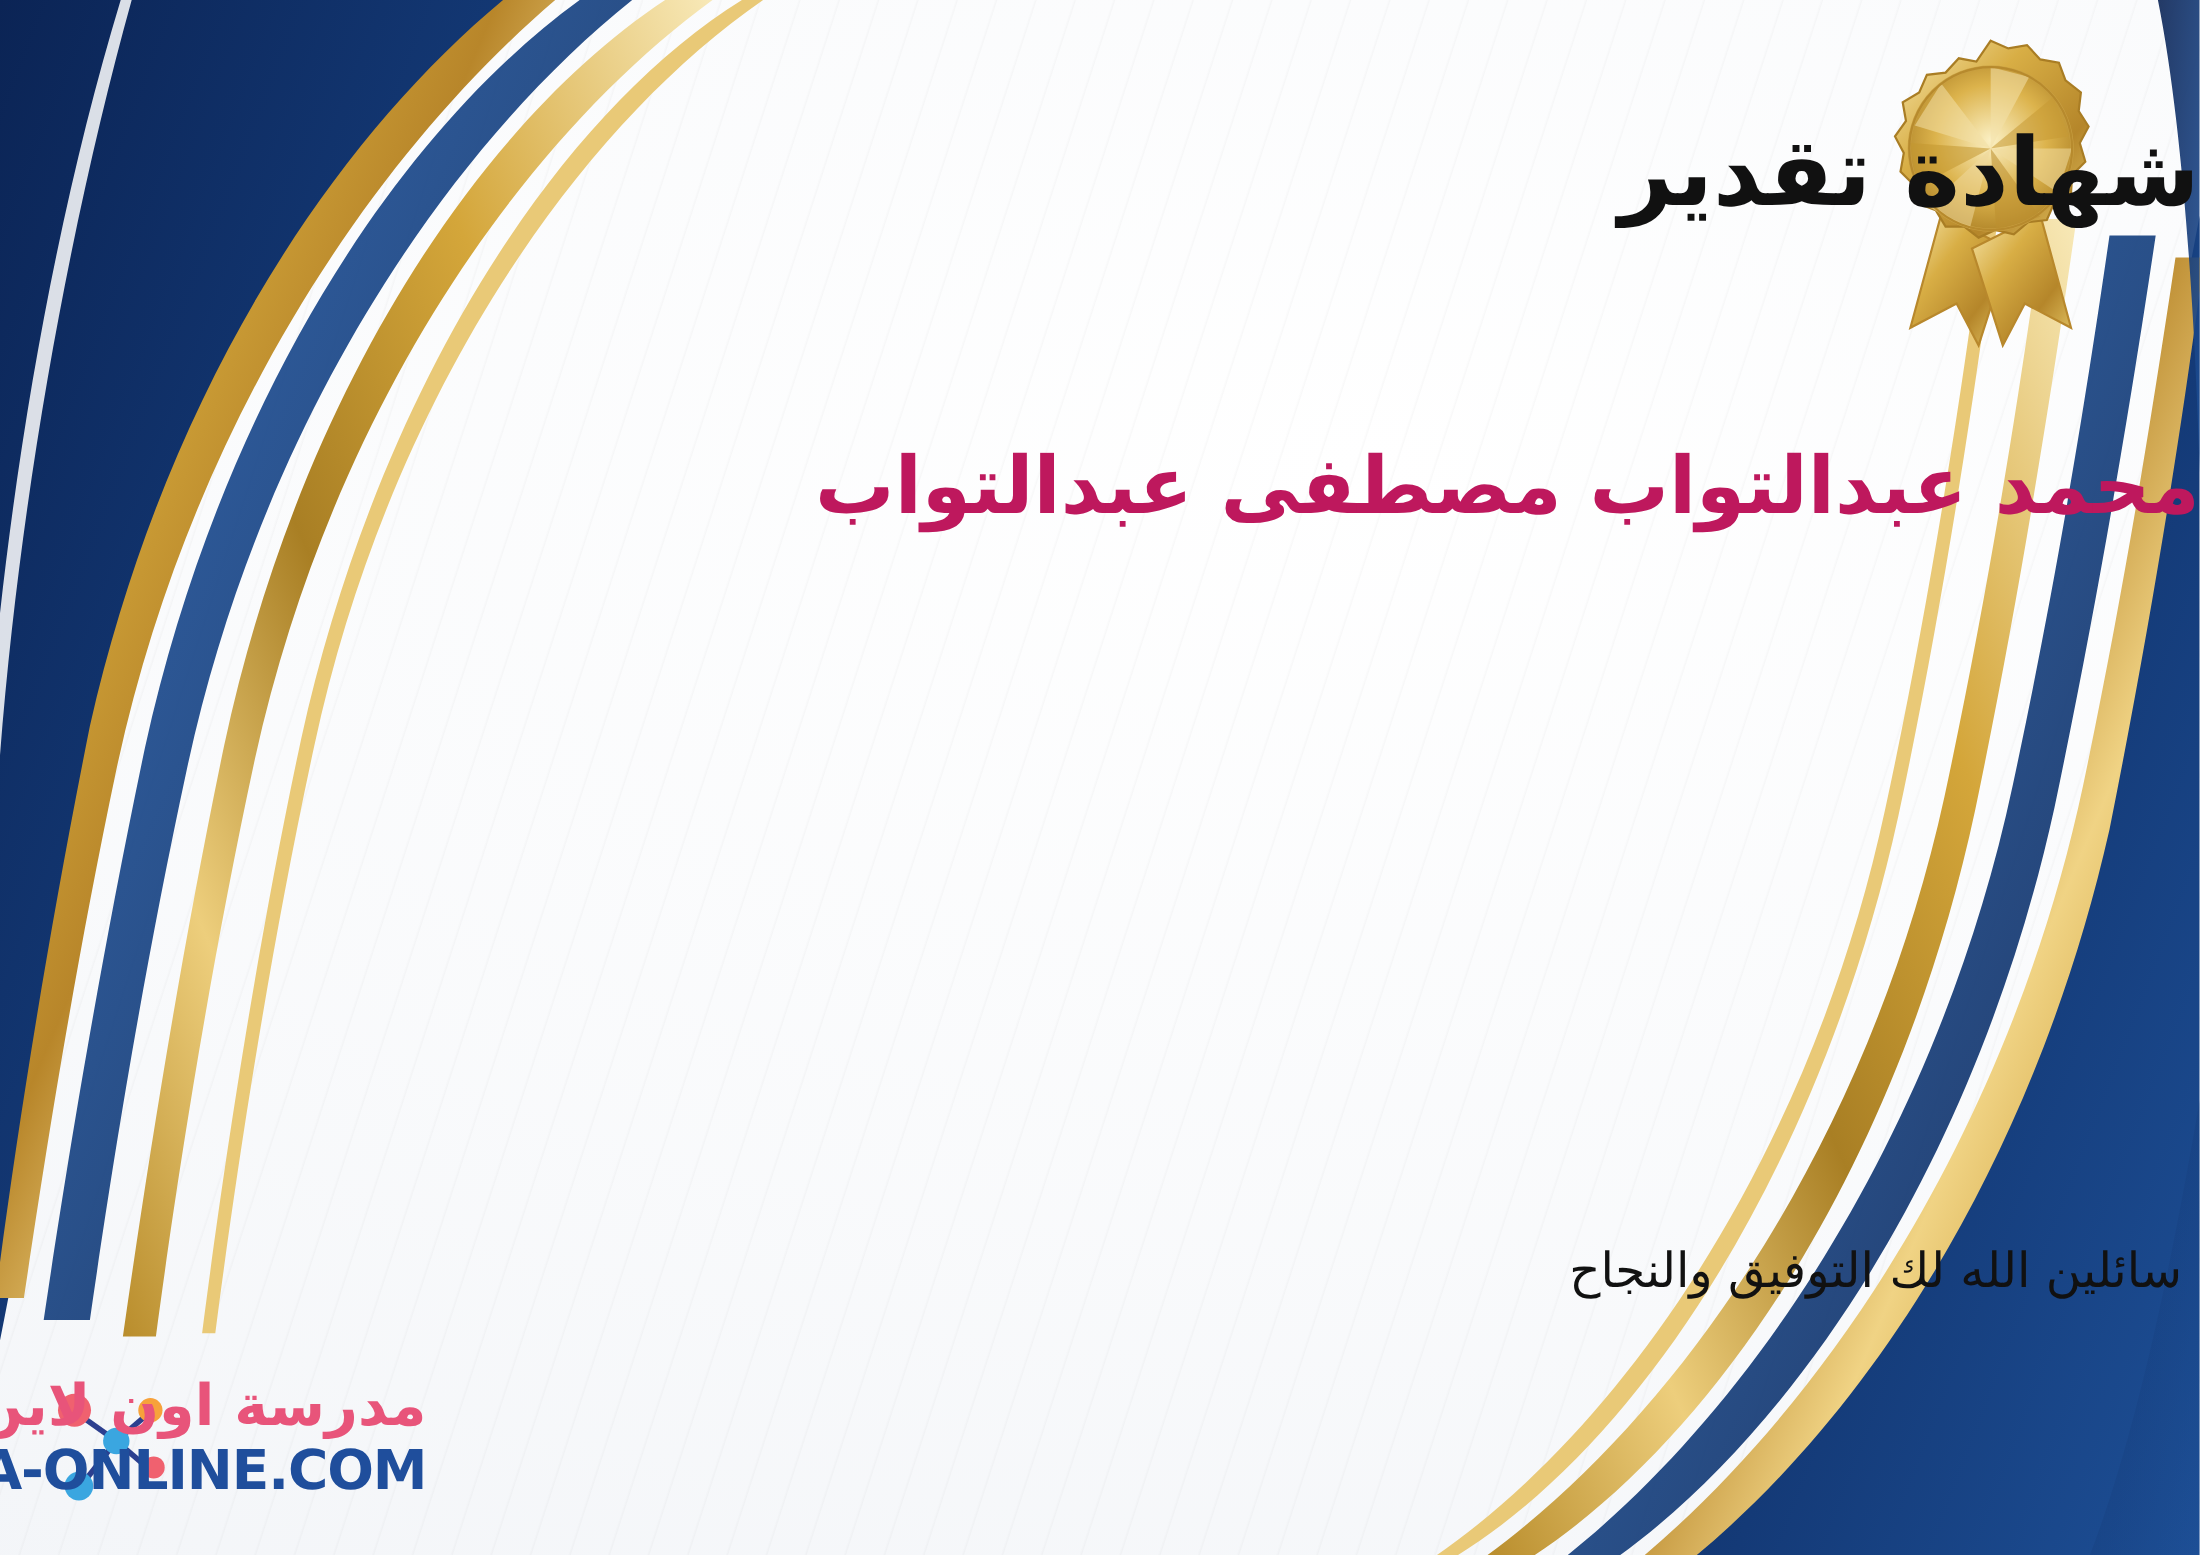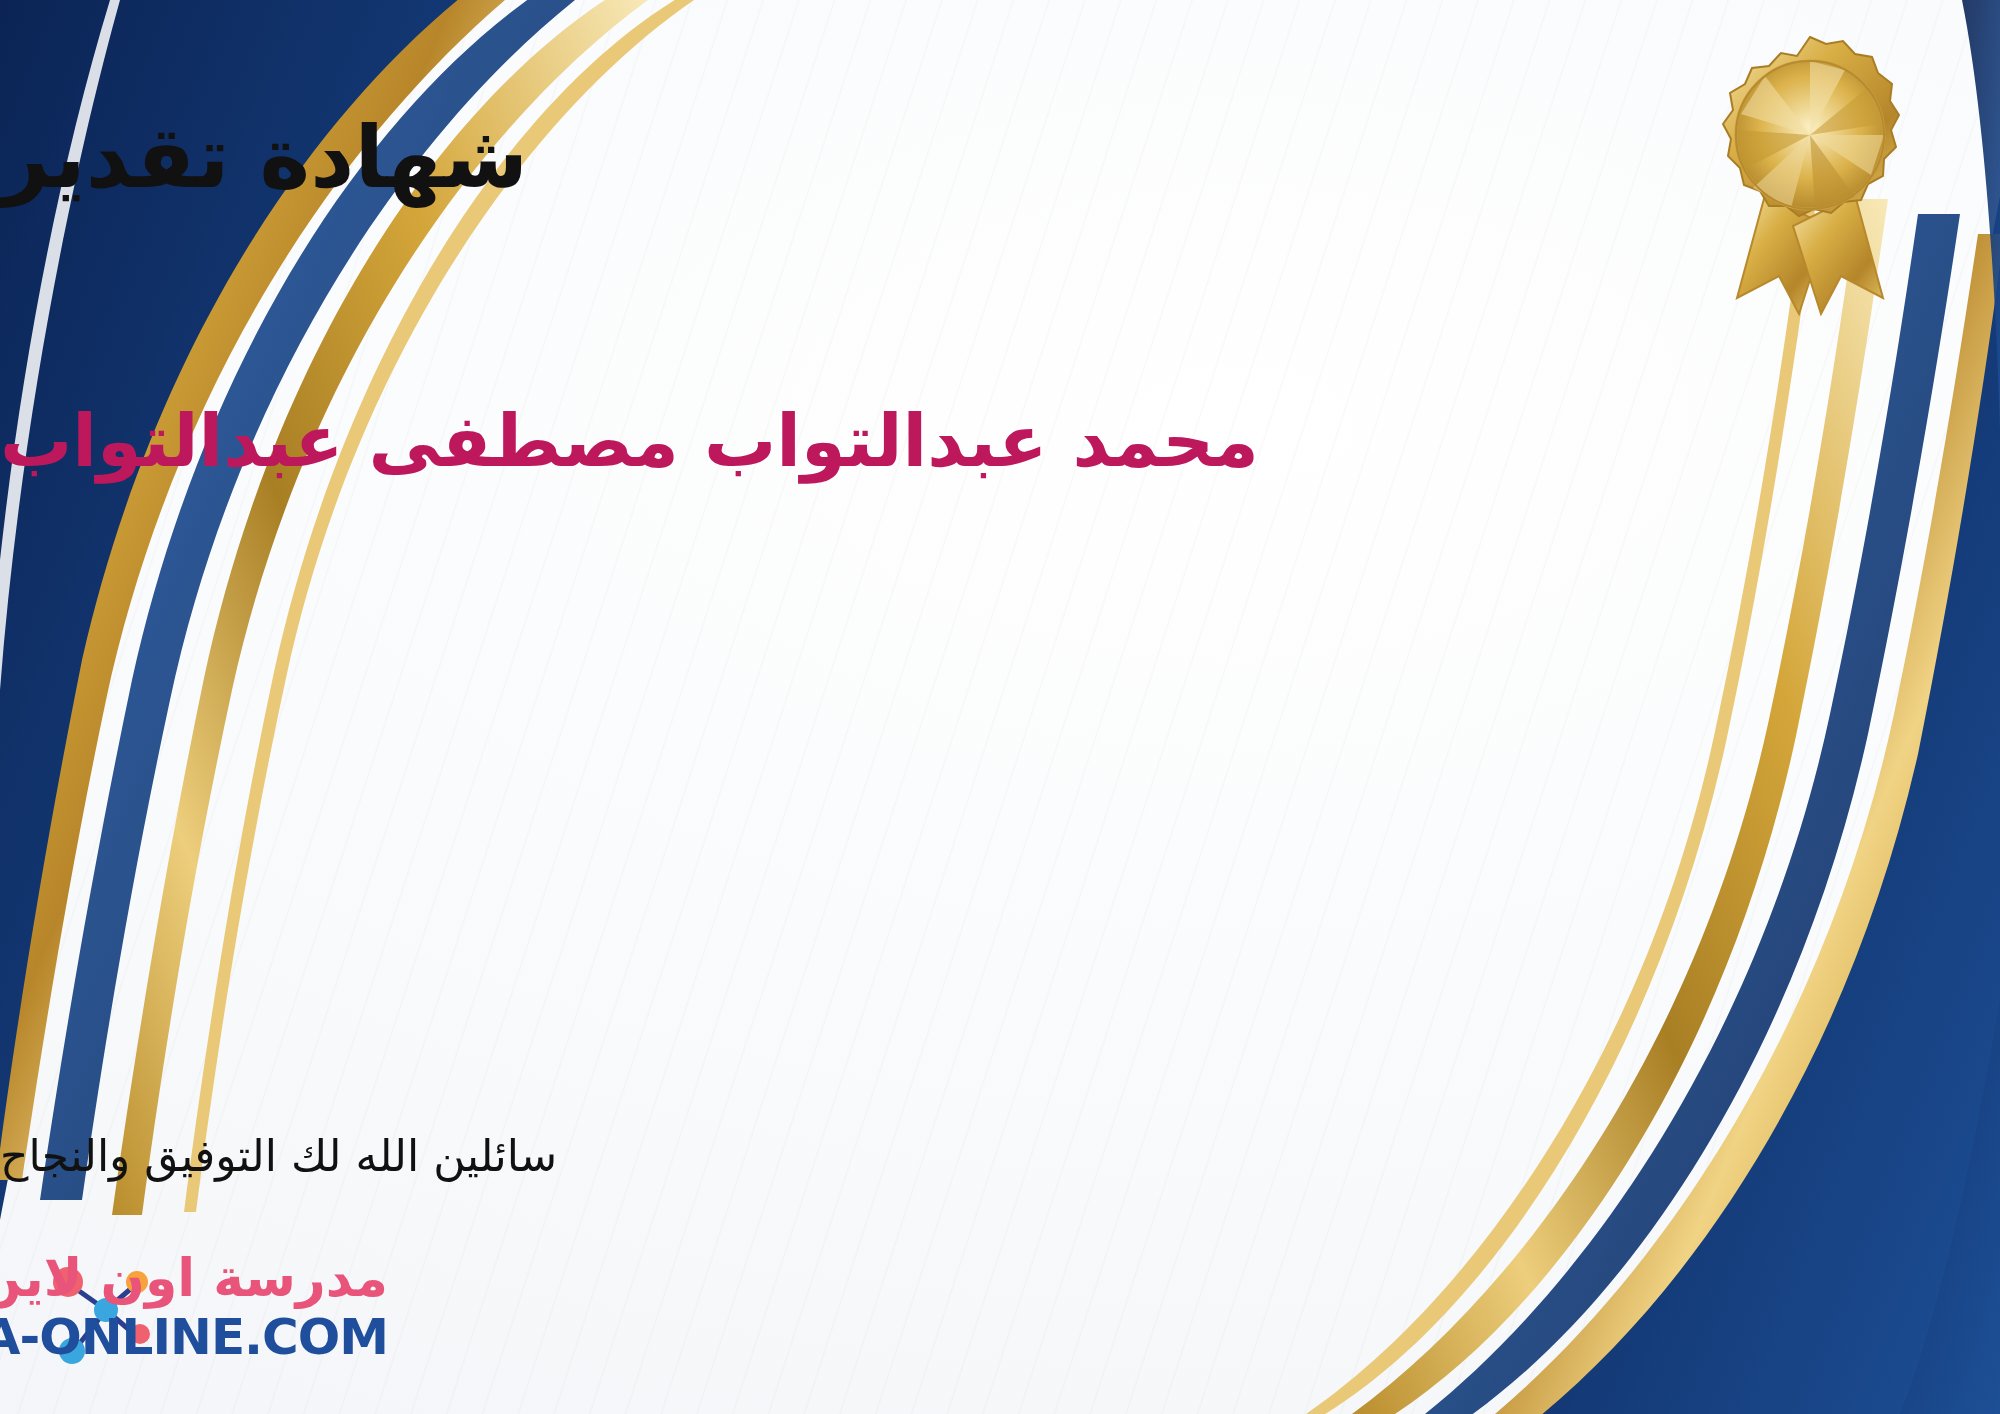--- a/index.html
+++ b/index.html
@@ -52,21 +52,21 @@
     right: 75px;
     width: 230px;
     height: 290px;
   }
 
   
   .content {
     position: absolute;
     inset: 0;
     direction: rtl;
-    text-align: left;
+    text-align: right;
     padding-left: 22px;
   }
 
   .cert-title {
     position: absolute;
     top: 108px;
     left: 0;
     right: 0;
     font-size: 86px;
     font-weight: 700;
@@ -107,21 +107,21 @@
     display: inline-block;
     font-weight: 700;
     letter-spacing: 2px;
     padding: 0 34px;
   }
 
   .closing-line {
     position: absolute;
     top: 1130px;
     left: 0;
-    right: 0;
+    right: 16px;
     font-size: 44px;
     color: #111111;
     font-weight: 500;
   }
 
   
   .brand {
     position: absolute;
     left: 36px;
     bottom: 38px;

